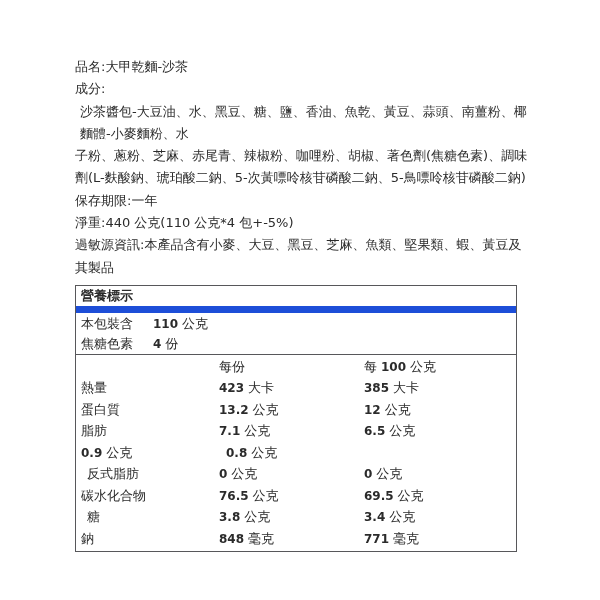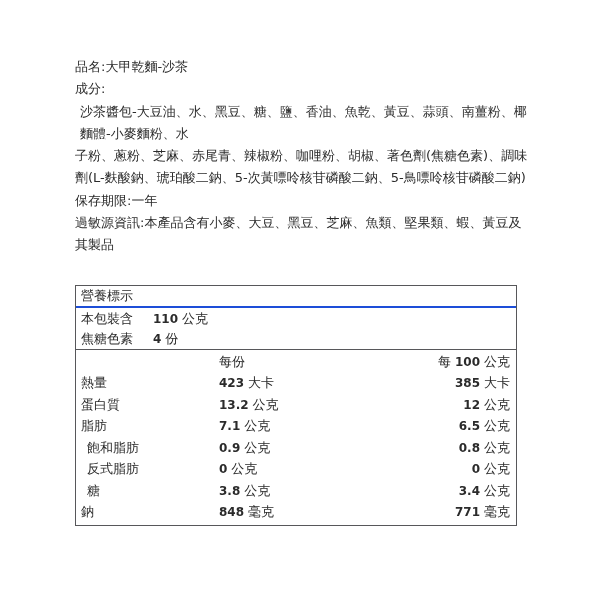--- a/index.html
+++ b/index.html
@@ -31,21 +31,22 @@
     top: 285px;
     width: 440px;
     border: 1px solid #57575a;
     font-size: 13px;
     background: #ffffff;
   }
   .nt-title-row {
     height: 20px;
     line-height: 20px;
     padding-left: 5px;
-    border-bottom: 2px solid #1d4ed8;
+    border-bottom: 7px solid #1d4ed8;
+    font-weight: bold;
   }
   .nt-serving {
     border-bottom: 1px solid #57575a;
     padding: 1px 0;
   }
   .nt-serving-row {
     height: 19.5px;
     line-height: 19.5px;
     padding-left: 5px;
   }
@@ -57,37 +58,38 @@
   .nt-body { padding: 0 6px 2px 5px; }
   .nt-row {
     display: flex;
     height: 21.5px;
     line-height: 21.5px;
   }
   .nt-row.nt-head { height: 22px; line-height: 24px; }
   .c-name { flex: 1; }
   .c-name.indent { padding-left: 6px; }
   .c-ps   { width: 145px; text-align: left; }
-  .c-p100 { width: 146px; text-align: right; }
+  .c-p100 { width: 146px; text-align: left; }
   .c-ps .num, .c-p100 .num { margin-right: 4px; }
   .c-p100 .num.mid { margin: 0 4px; }
 </style>
 </head>
 <body>
 
 <div class="page">
 
   <div class="product-info">
     <div class="tline">品名:大甲乾麵-沙茶</div>
     <div class="tline">成分:</div>
     <div class="tline indent">沙茶醬包-大豆油、水、黑豆、糖、鹽、香油、魚乾、黃豆、蒜頭、南薑粉、椰</div>
     <div class="tline indent">麵體-小麥麵粉、水</div>
     <div class="tline">子粉、蔥粉、芝麻、赤尾青、辣椒粉、咖哩粉、胡椒、著色劑(焦糖色素)、調味</div>
     <div class="tline">劑(L-麩酸鈉、琥珀酸二鈉、5-次黃嘌呤核苷磷酸二鈉、5-鳥嘌呤核苷磷酸二鈉)</div>
     <div class="tline">保存期限:一年</div>
+    <div class="tline">淨重:440 公克(110 公克*4 包+-5%)</div>
     <div class="tline">過敏源資訊:本產品含有小麥、大豆、黑豆、芝麻、魚類、堅果類、蝦、黃豆及</div>
     <div class="tline">其製品</div>
   </div>
 
   <div class="ntable">
 
     <div class="nt-title-row">營養標示</div>
 
     <div class="nt-serving">
       <div class="nt-serving-row">
@@ -118,31 +120,35 @@
         <span class="c-p100"><span class="num">12</span><span>公克</span></span>
       </div>
 
       <div class="nt-row">
         <span class="c-name">脂肪</span>
         <span class="c-ps"><span class="num">7.1</span><span>公克</span></span>
         <span class="c-p100"><span class="num">6.5</span><span>公克</span></span>
       </div>
 
       <div class="nt-row">
-        <span class="c-name indent">飽和脂肪</span>
         <span class="c-ps"><span class="num">0.9</span><span>公克</span></span>
         <span class="c-p100"><span class="num">0.8</span><span>公克</span></span>
       </div>
 
       <div class="nt-row">
         <span class="c-name indent">反式脂肪</span>
         <span class="c-ps"><span class="num">0</span><span>公克</span></span>
         <span class="c-p100"><span class="num">0</span><span>公克</span></span>
       </div>
 
+      <div class="nt-row">
+        <span class="c-name">碳水化合物</span>
+        <span class="c-ps"><span class="num">76.5</span><span>公克</span></span>
+        <span class="c-p100"><span class="num">69.5</span><span>公克</span></span>
+      </div>
 
       <div class="nt-row">
         <span class="c-name indent">糖</span>
         <span class="c-ps"><span class="num">3.8</span><span>公克</span></span>
         <span class="c-p100"><span class="num">3.4</span><span>公克</span></span>
       </div>
 
       <div class="nt-row">
         <span class="c-name">鈉</span>
         <span class="c-ps"><span class="num">848</span><span>毫克</span></span>

